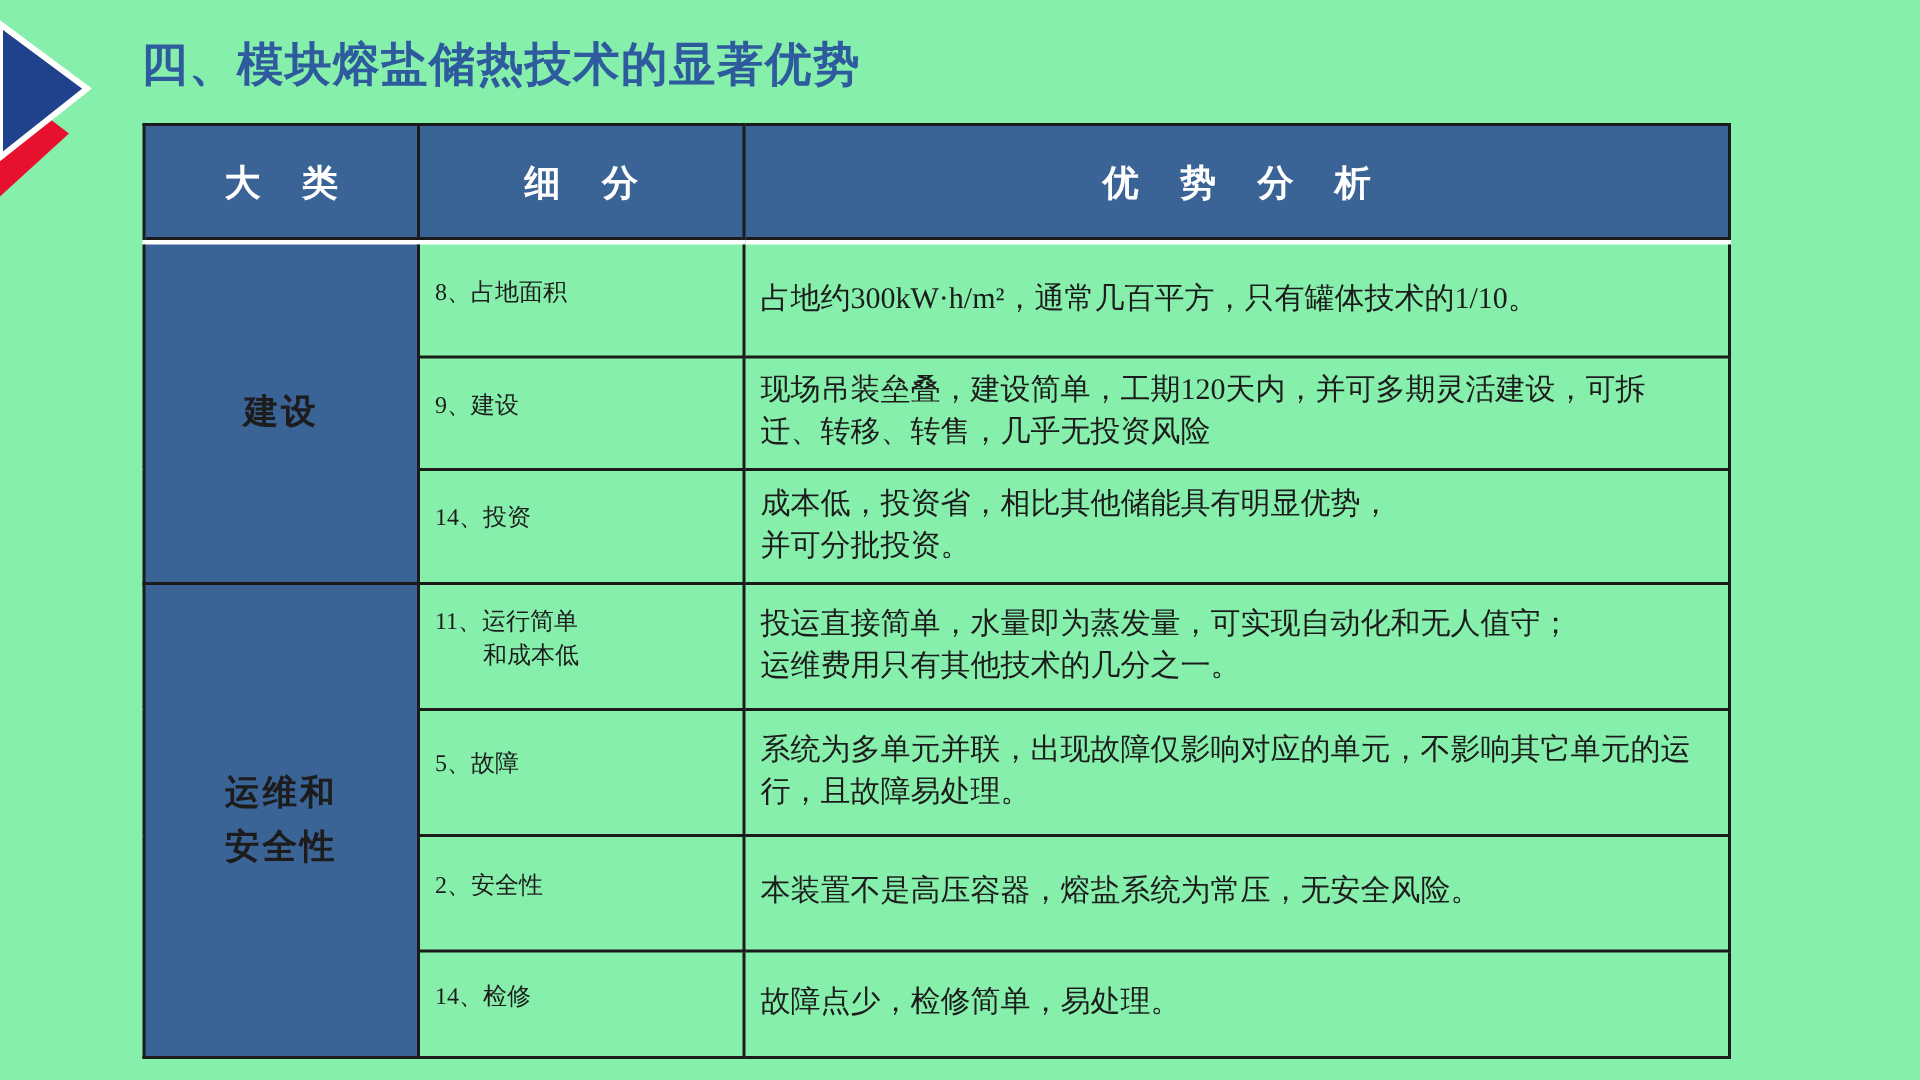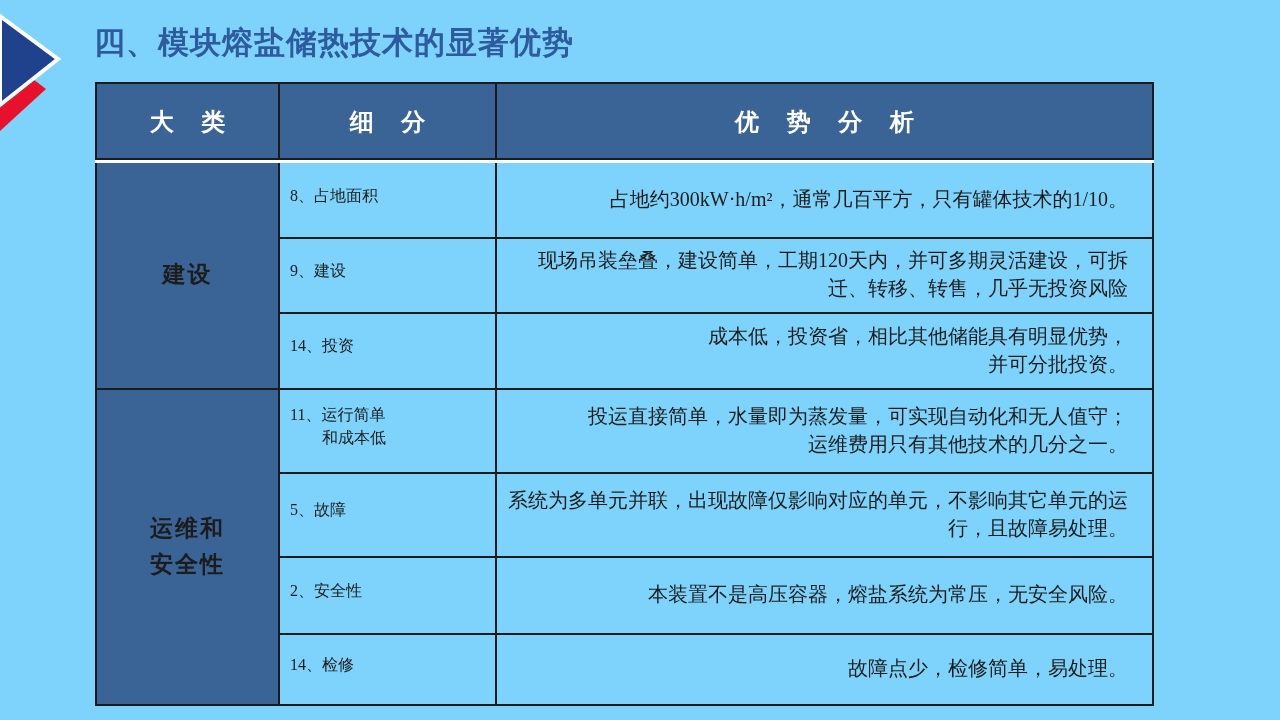--- a/index.html
+++ b/index.html
@@ -1,17 +1,17 @@
 <!DOCTYPE html>
 <html><head>
 <meta charset="utf-8">
 <style>
   html,body { margin:0; padding:0; background:#ffffff; }
   .slide {
-    position:relative; width:1280px; height:720px; background:#7dd3fc;
+    position:relative; width:1280px; height:720px; background:#86efac;
     overflow:hidden;
     font-family:"Liberation Serif","DejaVu Serif",serif;
   }
   .deco { position:absolute; left:0; top:8px; }
   .slide-title {
     position:absolute; left:94px; top:22px;
     font-size:31px; font-weight:bold; letter-spacing:1px;
     color:#2E5B9E; white-space:nowrap;
   }
   table.adv {
@@ -41,21 +41,21 @@
     background:#3A6496; color:#ffffff;
     font-weight:bold; font-size:23px; text-align:center;
     white-space:pre-line; line-height:1.55; letter-spacing:2px;margin-left:36px;
   }
   td.sub {
     font-size:16px; padding:6px 6px 14px 10px;
     white-space:pre-wrap; line-height:1.4;
   }
   td.analysis {
     font-size:20px; padding:6px 24px 6px 10px;
-    white-space:pre-wrap; line-height:1.38;text-align:right;
+    white-space:pre-wrap; line-height:1.38;
   }
 </style>
 </head>
 <body>
 
 <div class="slide">
 
   <svg class="deco" width="72" height="135" viewBox="0 0 72 135">
     <polygon points="0,46 46,81 0,123" fill="#E8112D"></polygon>
     <polygon points="0,8 58,51 0,97" stroke="#ffffff" stroke-width="4" fill="#20418C"></polygon>

